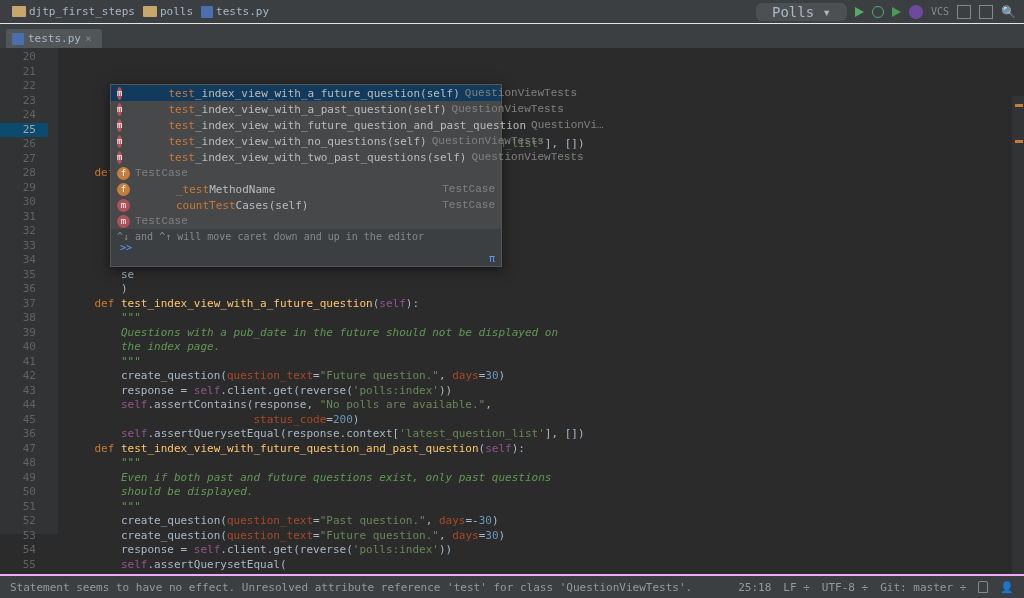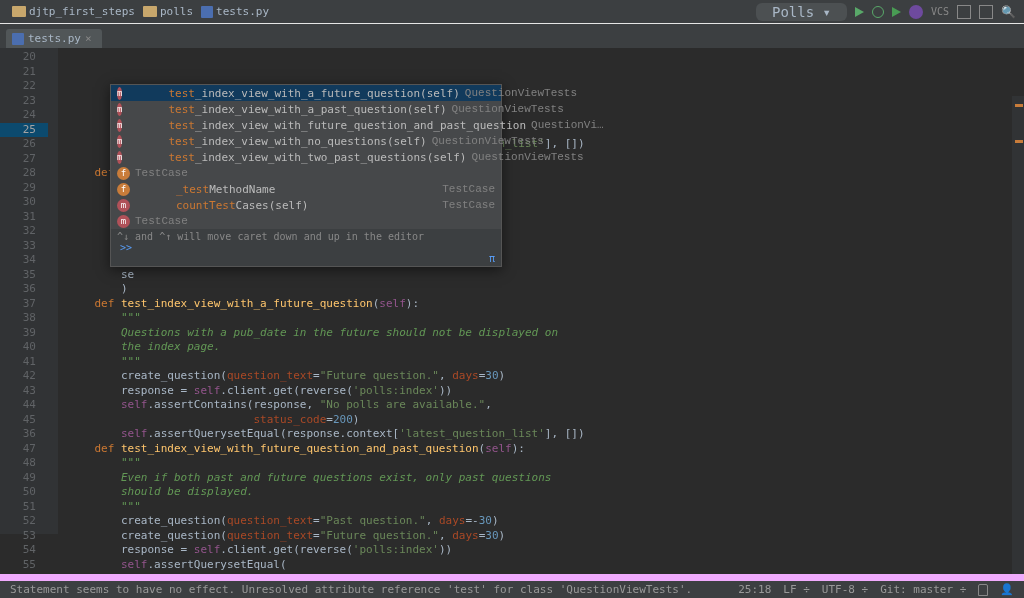--- a/index.html
+++ b/index.html
@@ -48,21 +48,21 @@
 .ic.m { background:#b05159; }
 .ic.f { background:#c87c3a; }
 .popup-row .name { flex:1; color:#bbb; }
 .popup-row .name em { color:#cc7832; font-style:normal;margin-left:41px; }
 .popup-row .cls { color:#808080;font-family:Liberation Mono, monospace; }
 .popup-hint { background:#3c3f41; padding:2px 6px; color:#888; font-size:10px; display:flex;flex-direction:column; }
 .popup-hint a { color:#589df6; margin-left:3px; }
 .popup-hint .pi { margin-left:auto; color:#589df6; }
 
 
-.status { position:absolute; bottom:0; left:0; right:0; height:24px; background:#3c3f41; display:flex; align-items:center; padding:0 10px; font-size:11px; color:#999; border-top:7px solid #f0abfc; gap:12px; }
+.status { position:absolute; bottom:0; left:0; right:0; height:24px; background:#3c3f41; display:flex; align-items:center; padding:0 10px; font-size:11px; color:#999; border-top:2px solid #f0abfc; gap:12px; }
 .status .msg { flex:1; }
 .lock { width:10px; height:12px; border:1px solid #888; border-radius:2px 2px 0 0; display:inline-block; }
 
 
 .rbar { position:absolute; right:0; top:48px; width:12px; height:526px; background:#313335; }
 .rbar .mk { position:absolute; right:1px; width:8px; height:3px; }
 </style>
 </head>
 <body>
 

